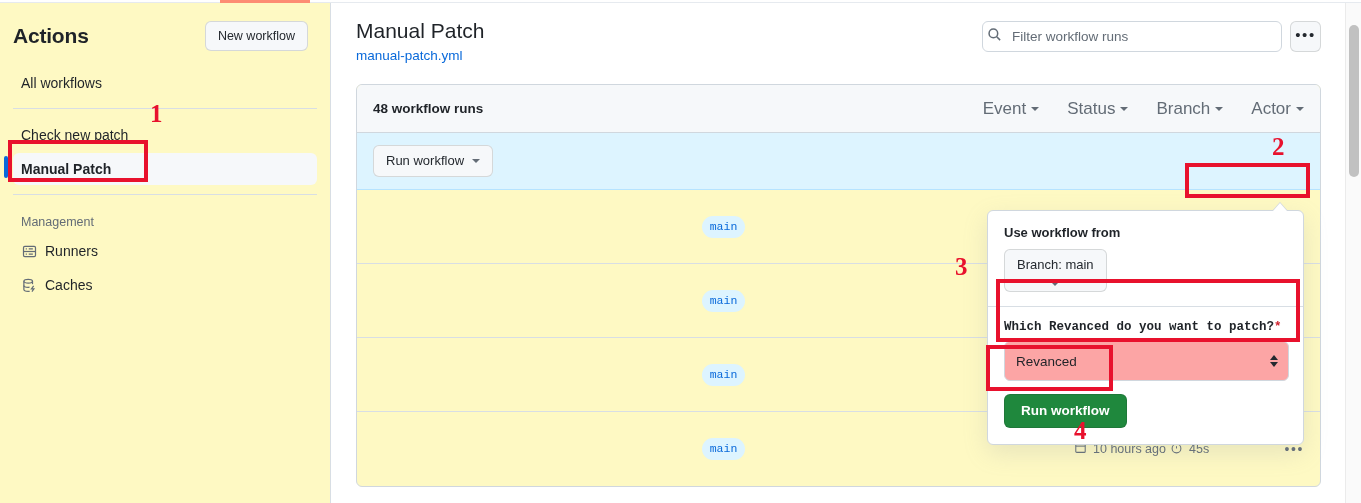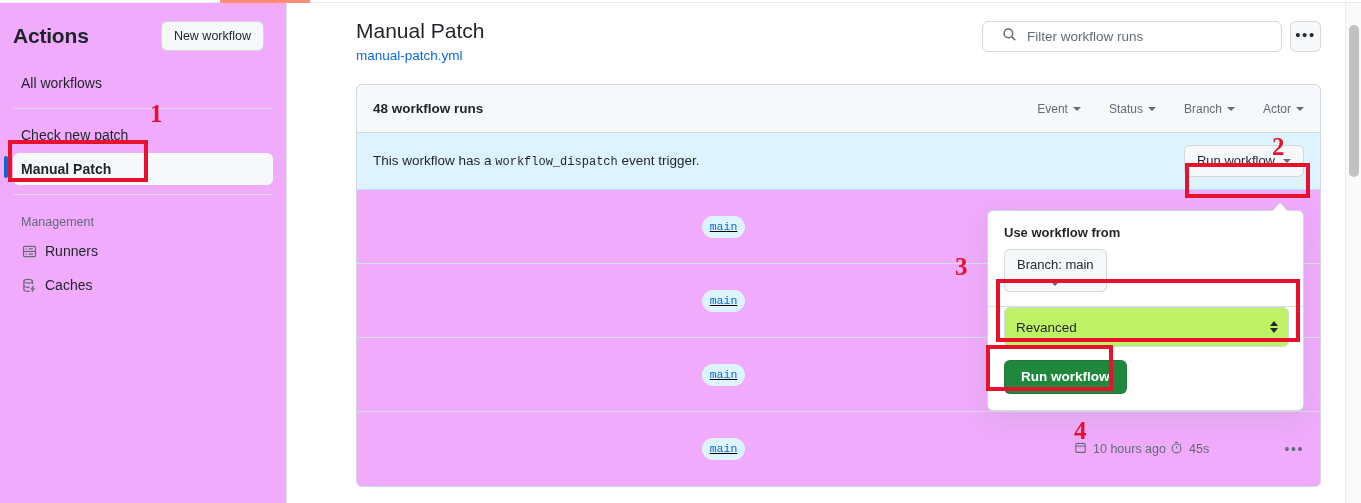--- a/index.html
+++ b/index.html
@@ -18,22 +18,22 @@
     position: absolute; left: 220px; top: 0; width: 90px; height: 3px;
     background: #fd8c73;
   }
   .top-hairline {
     position: absolute; left: 0; top: 2px; width: 1361px; height: 1px;
     background: #e6eaef;
   }
 
   
   .sidebar {
-    position: absolute; left: 0; top: 3px; width: 287px; height: 500px;
-    background: #f0abfc;
+    position: absolute; left: 0; top: 3px; width: 331px; height: 500px;
+    background: #fef9c3;
     border-right: 1px solid #d8dee4;
     padding: 0;
   }
   .sb-head {
     display: flex; align-items: center; justify-content: space-between;
     padding: 18px 22px 16px 13px;
   }
   .sb-title {
     font-size: 21px; font-weight: 700; color: #1f2328; letter-spacing: -0.2px;
   }
@@ -76,50 +76,50 @@
     display: flex; align-items: flex-start; justify-content: space-between;
     padding: 14px 24px 0 24px;
   }
   .wf-title { font-size: 21px; font-weight: 400; color: #1f2328; line-height: 28px; }
   .wf-file { font-size: 13.5px; color: #0969da; margin-top: 3px; cursor: pointer; }
 
   .head-right { display: flex; align-items: center; gap: 8px; margin-top: 4px; }
   .filter-box {
     width: 300px; height: 31px; display: flex; align-items: center; gap: 8px;
     border: 1px solid #d0d7de; border-radius: 6px; background: #fff;
-    padding: 0 19px;
+    padding: 0 4px;
   }
   .filter-box input {
     border: 0; outline: 0; font-size: 13.5px; color: #1f2328;
     font-family: "Liberation Sans", sans-serif; width: 100%; background: transparent;
   }
   .filter-box input::placeholder { color: #636c76; }
   .kebab-btn {
     width: 31px; height: 31px; border: 1px solid rgba(27,31,36,0.15);
     border-radius: 6px; background: #f6f8fa;
     display: flex; align-items: center; justify-content: center;
     color: #24292f; font-size: 15px; letter-spacing: 1.6px; cursor: pointer;
     padding-bottom: 5px;
   }
 
   
   .runs-box {
     margin: 21px 24px 0 24px;
     border: 1px solid #d0d7de; border-radius: 6px; overflow: hidden;
-    background: #f0abfc;
+    background: #fef9c3;
   }
   .runs-header {
     background: #f6f8fa; height: 48px;
     display: flex; align-items: center; justify-content: space-between;
     padding: 0 16px; border-bottom: 1px solid #d0d7de;
   }
   .runs-count { font-size: 13.5px; font-weight: 600; color: #1f2328; }
   .filters { display: flex; align-items: center; gap: 28px; }
   .filter-item {
-    font-size: 12px; color: #636c76; cursor: pointer;
+    font-size: 17px; color: #636c76; cursor: pointer;
     display: inline-flex; align-items: center; gap: 5px;
   }
   .caret-dn {
     width: 0; height: 0; border-left: 4px solid transparent;
     border-right: 4px solid transparent; border-top: 4px solid #636c76;
     display: inline-block;
   }
 
   .dispatch-banner {
     background: #ddf4ff; border-bottom: 1px solid #b6e3ff;
@@ -137,21 +137,21 @@
     padding: 5px 12px; display: inline-flex; align-items: center; gap: 8px;
     line-height: 20px; cursor: pointer;
   }
 
   .run-row {
     height: 74px; border-bottom: 1px solid #d8dee4;
     display: flex; align-items: center; padding: 0 16px;
     position: relative;
   }
   .run-row:last-child { border-bottom: 0; }
-  .run-mid { flex: 1; display: flex; justify-content: center; text-decoration: underline; }
+  .run-mid { flex: 1; display: flex; justify-content: center; }
   .branch-badge {
     background: #ddf4ff; color: #0969da; border-radius: 999px;
     font-family: "Liberation Mono", "DejaVu Sans Mono", monospace;
     font-size: 11.5px; padding: 2px 8px; line-height: 18px;
   }
   .run-meta {
     width: 200px; display: flex; flex-direction: row; gap: 4px;
     font-size: 12.5px; color: #636c76; align-items: flex-end;
   }
   .meta-line { display: flex; align-items: center; gap: 6px; white-space: nowrap; }
@@ -187,21 +187,21 @@
   }
   .panel-divider { height: 1px; background: #d8dee4; margin: 14px 0 0 0; }
   .field-label {
     font-family: "Liberation Mono", "DejaVu Sans Mono", monospace;
     font-size: 12.5px; font-weight: 700; color: #1f2328;
     margin: 13px 0 7px 0;
   }
   .req-star { color: #cf222e; }
   .native-select {
     position: relative; width: 285px; height: 40px;
-    border: 1px solid #d0d7de; border-radius: 6px; background: #bef264;
+    border: 1px solid #d0d7de; border-radius: 6px; background: #fca5a5;
     display: flex; align-items: center; padding: 0 11px;
     font-size: 13.5px; color: #1f2328; cursor: pointer;
   }
   .spinner-ico {
     position: absolute; right: 10px; top: 50%; transform: translateY(-50%);
     display: flex; flex-direction: column; gap: 2px; color: #1f2328;
   }
   .spin-up, .spin-dn { width: 0; height: 0; border-left: 4.5px solid transparent; border-right: 4.5px solid transparent; }
   .spin-up { border-bottom: 5px solid #24292f; }
   .spin-dn { border-top: 5px solid #24292f; }
@@ -332,25 +332,20 @@
             <i class="caret-dn"></i>
           </div>
           <div class="filter-item">
             <span>Actor</span>
             <i class="caret-dn"></i>
           </div>
         </div>
       </div>
 
       <div class="dispatch-banner">
-        <div class="dispatch-text">
-          <span>This workflow has a</span>
-          <span class="mono">workflow_dispatch</span>
-          <span>event trigger.</span>
-        </div>
         <div class="run-wf-btn">
           <span>Run workflow</span>
           <i class="caret-dn"></i>
         </div>
       </div>
 
       <div class="run-row">
         <div class="run-mid">
           <span class="branch-badge">main</span>
         </div>
@@ -422,20 +417,23 @@
   <div class="wf-panel">
     <div class="panel-sec">
       <div class="panel-label">Use workflow from</div>
       <div class="branch-select">
         <span>Branch: main</span>
         <i class="caret-dn"></i>
       </div>
     </div>
     <div class="panel-divider"></div>
     <div class="panel-sec" style="padding-top:0">
+      <div class="field-label">
+        <span>Which Revanced do you want to patch?</span><span class="req-star">*</span>
+      </div>
       <div class="native-select">
         <span>Revanced</span>
         <span class="spinner-ico">
           <i class="spin-up"></i>
             <i class="spin-dn"></i>
         </span>
       </div>
     </div>
     <div class="panel-foot">
       <div class="green-btn">Run workflow</div>

